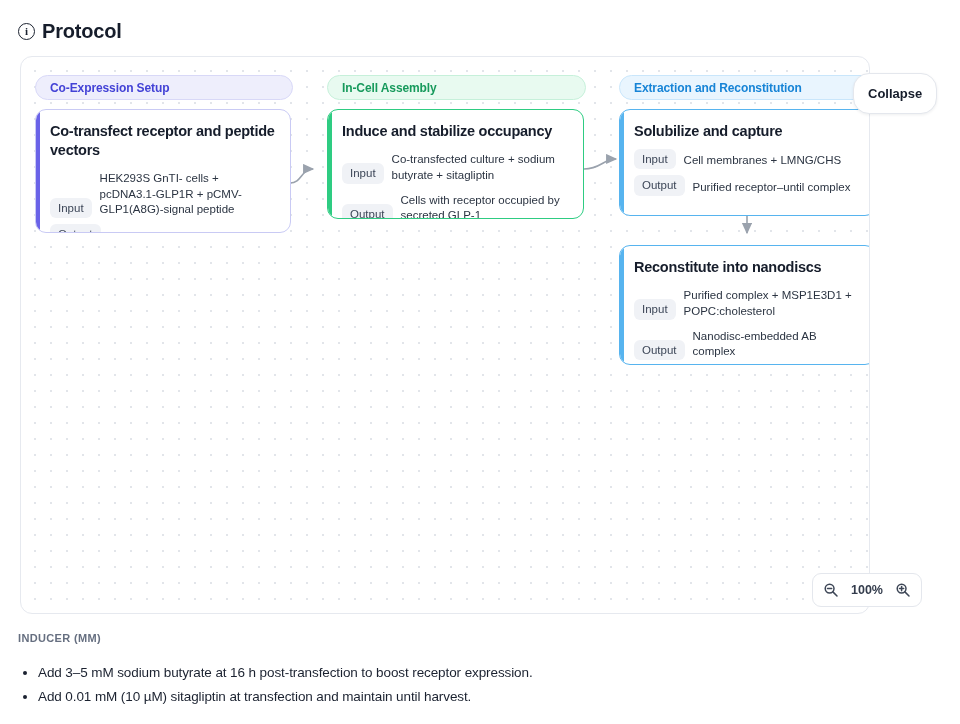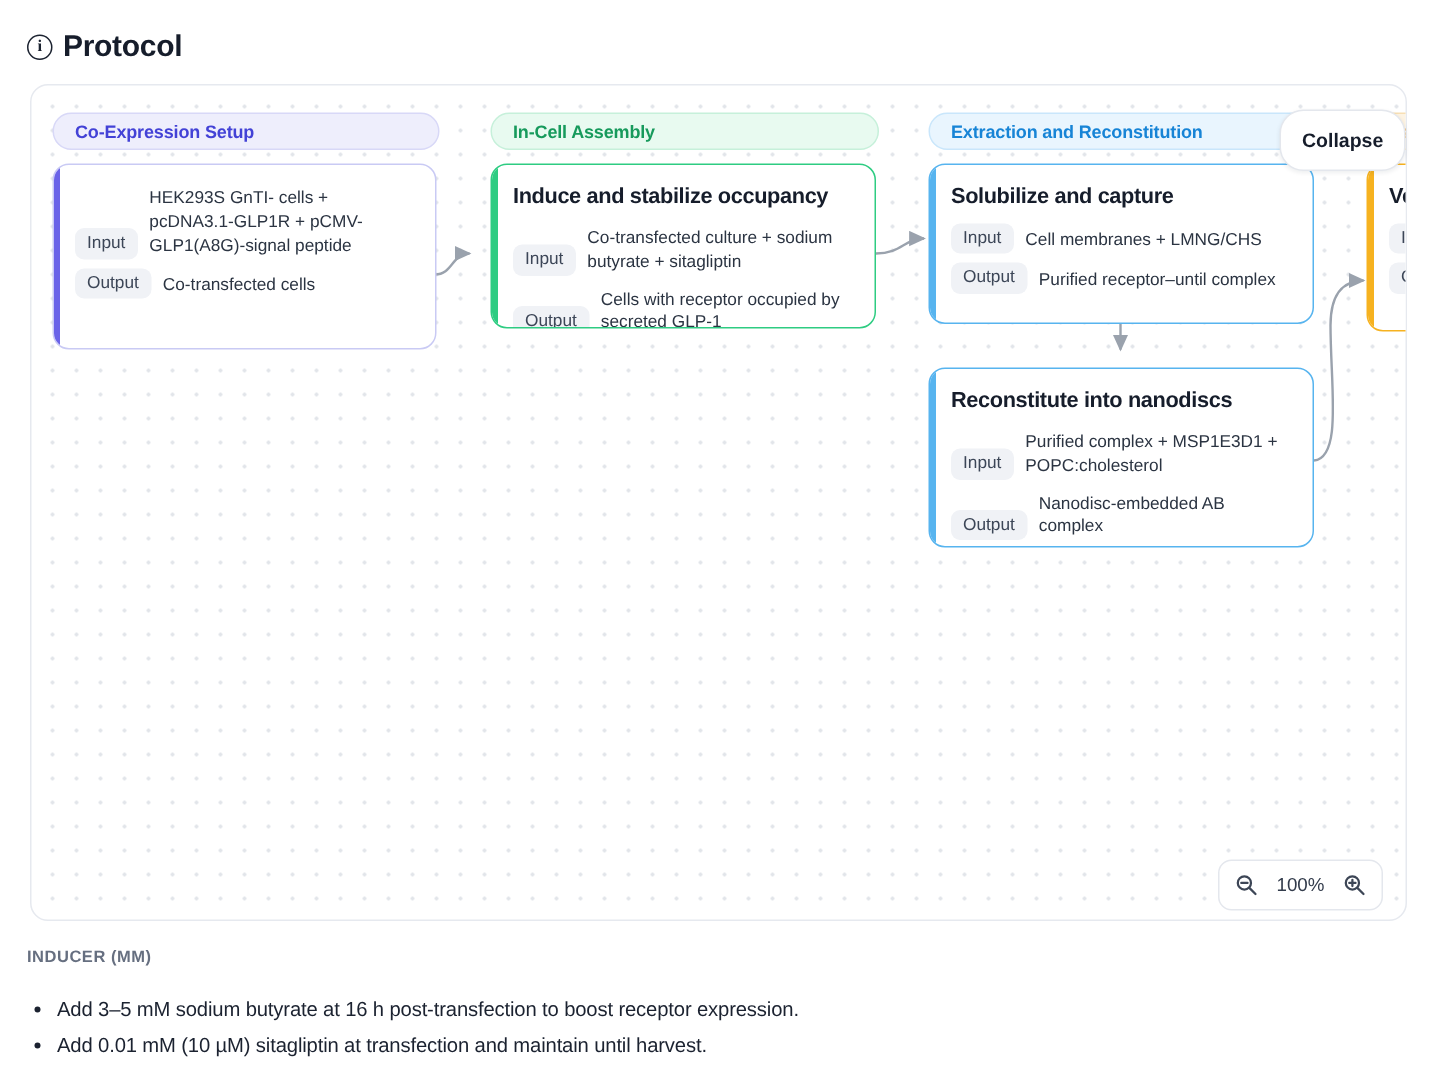--- a/index.html
+++ b/index.html
@@ -28,21 +28,21 @@
   }
   .page-title {
     font-size: 20px; font-weight: 700; letter-spacing: -0.2px;
     color: #161d2b;
   }
 
   
   .canvas {
     position: absolute;
     left: 20px; top: 56px;
-    width: 918px; height: 558px;
+    width: 850px; height: 558px;
     border: 1px solid #e6e9ef;
     border-radius: 12px;
     background-color: #ffffff;
     background-image: radial-gradient(#e2e5ea 1.1px, transparent 1.2px);
     background-size: 16px 16px;
     background-position: 6px 6px;
     overflow: hidden;
     padding-left: 13px;
   }
 
@@ -139,21 +139,21 @@
     left: 812px; top: 573px;
     width: 110px; height: 34px;
     background: #ffffff;
     border: 1px solid #e4e7ed;
     border-radius: 9px;
     display: flex; align-items: center; justify-content: space-between;
     padding: 0 10px;
     z-index: 20;
   }
   .zoom-level {
-    font-size: 12.5px; font-weight: 400; color: #333c4c;
+    font-size: 12.5px; font-weight: 700; color: #333c4c;
   }
   .mag { width: 16px; height: 16px; display: block; }
 
   
   .details { position: absolute; left: 18px; top: 632px; width: 900px; }
   .det-label {
     font-size: 11px; font-weight: 700; letter-spacing: .35px;
     color: #666f80;
     margin: 0 0 6px 0;
     text-transform: uppercase;
@@ -199,20 +199,21 @@
     <span>In-Cell Assembly</span>
   </div>
   <div class="col-pill blue" style="left:598px; top:18px; width:259px;">
     <span>Extraction and Reconstitution</span>
   </div>
   <div class="col-pill orange" style="left:890px; top:18px; width:259px;">
     <span>ss</span>
   </div>
 
   <div class="card purple" style="left:14px; top:52px; width:256px; height:124px;">
+    <div class="card-title">Co-transfect receptor and peptide vectors</div>
     <div class="io-row">
       <span class="io-badge">Input</span>
       <span class="io-text">HEK293S GnTI- cells + pcDNA3.1-GLP1R + pCMV-GLP1(A8G)-signal peptide</span>
     </div>
     <div class="io-row">
       <span class="io-badge">Output</span>
       <span class="io-text">Co-transfected cells</span>
     </div>
   </div>
 

